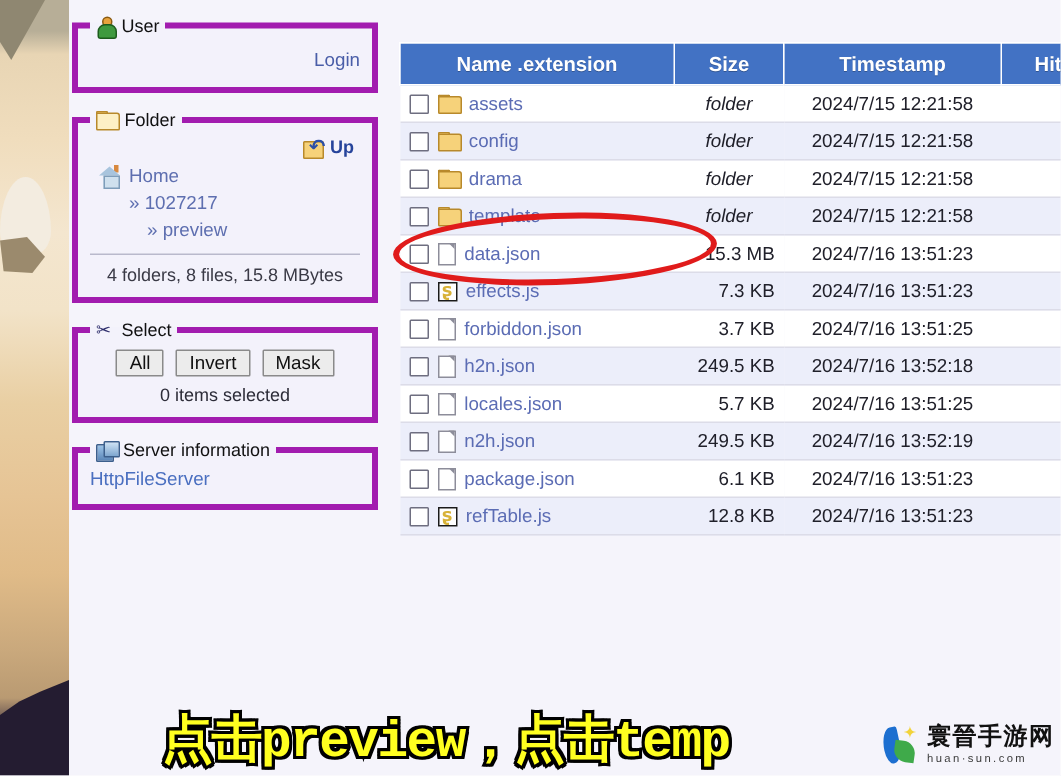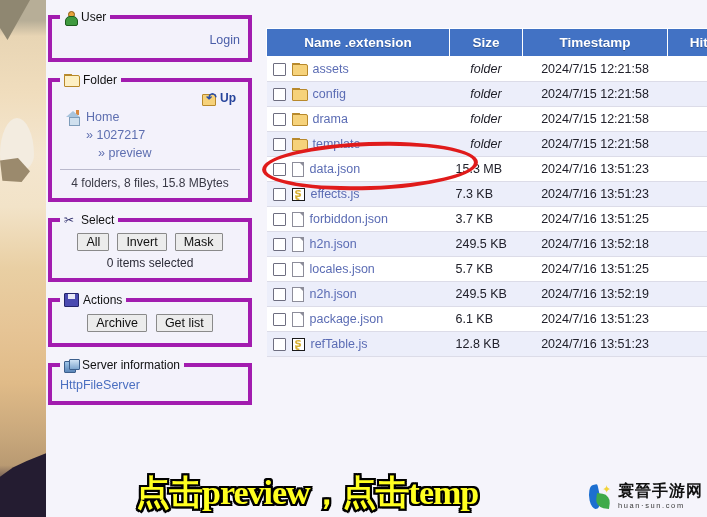--- a/index.html
+++ b/index.html
@@ -146,21 +146,21 @@
     cursor:pointer;
   }
   table.files td{
     font-size:12.5px;color:#20202a;
     border-bottom:1px solid #dcdce8;
     padding:3px 6px;height:18px;
   }
   tr.row-odd td{background:#ffffff;}
   tr.row-even td{background:#eceefa;}
   td.c-name{width:170px;}
-  td.c-size{width:60px;text-align:left;}
+  td.c-size{width:60px;text-align:right;}
   td.c-time{width:132px;text-align:center;}
   td.c-hits{width:57px;text-align:right;}
   th.h-name{width:170px;}
   th.h-size{width:60px;}
   th.h-time{width:132px;}
   th.h-hits{width:57px;}
   .name-cell{display:flex;align-items:center;gap:6px;}
   .cb{
     width:11px;height:11px;border:1px solid #6e6e80;background:#fff;
     border-radius:1px;flex:0 0 auto;cursor:pointer;
@@ -178,30 +178,29 @@
   #annotation-ellipse{
     position:absolute;left:262px;top:142px;width:208px;height:40px;
     border:4px solid #e01b1b;border-radius:50%;
     pointer-events:none;
     transform:rotate(-2deg);
   }
 
   
   #caption-overlay{
     position:absolute;left:108px;top:470px;
-    font-family:Liberation Serif, serif;
+    font-family:Liberation Mono, monospace;
     font-size:34px;font-weight:bold;color:#ffff20;
     -webkit-text-stroke:4px #000;
     paint-order:stroke fill;
     letter-spacing:-1px;
     white-space:nowrap;
     text-shadow:
        2px 0 0 #000,-2px 0 0 #000,0 2px 0 #000,0 -2px 0 #000,
        2px 2px 0 #000,-2px 2px 0 #000,2px -2px 0 #000,-2px -2px 0 #000;
-    margin-left: 28px;
   }
 
   
   #watermark{
     position:absolute;right:4px;bottom:6px;
     display:flex;align-items:center;gap:5px;
   }
   #wm-logo{
     position:relative;width:26px;height:30px;
   }
@@ -297,30 +296,20 @@
       <span class="legend-text">Select</span>
     </legend>
     <div class="sel-btns">
       <button class="btn">All</button>
       <button class="btn">Invert</button>
       <button class="btn">Mask</button>
     </div>
     <div class="sel-status">0 items selected</div>
   </fieldset>
 
-  <fieldset class="panel">
-    <legend>
-      <span class="ic ic-save"></span>
-      <span class="legend-text">Actions</span>
-    </legend>
-    <div class="act-btns">
-      <button class="btn">Archive</button>
-      <button class="btn">Get list</button>
-    </div>
-  </fieldset>
 
   <fieldset class="panel">
     <legend>
       <span class="ic ic-server">
         <span class="s1"></span>
           <span class="s2"></span>
       </span>
       <span class="legend-text">Server information</span>
     </legend>
     <a class="server-link">HttpFileServer</a>

